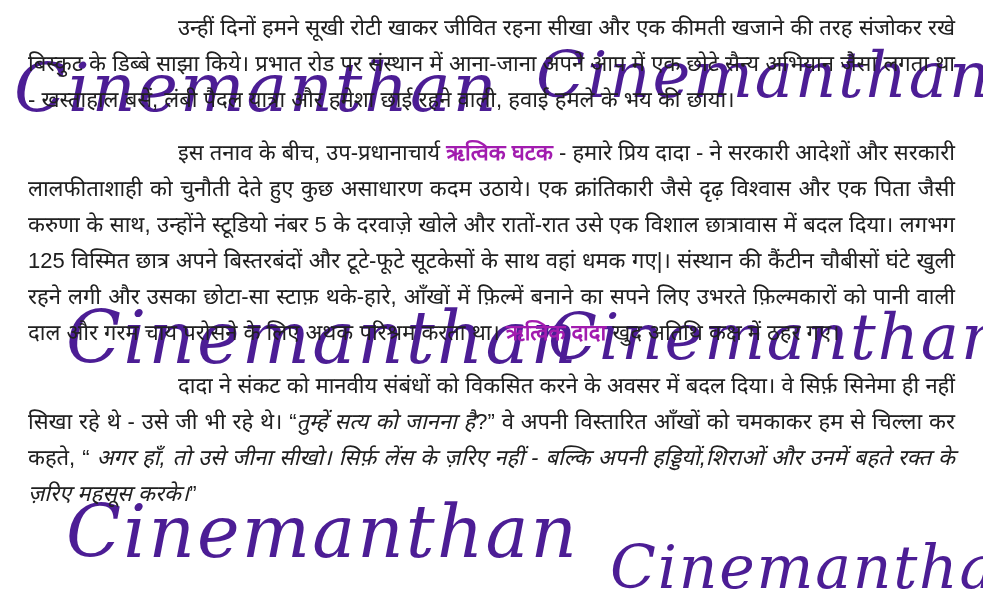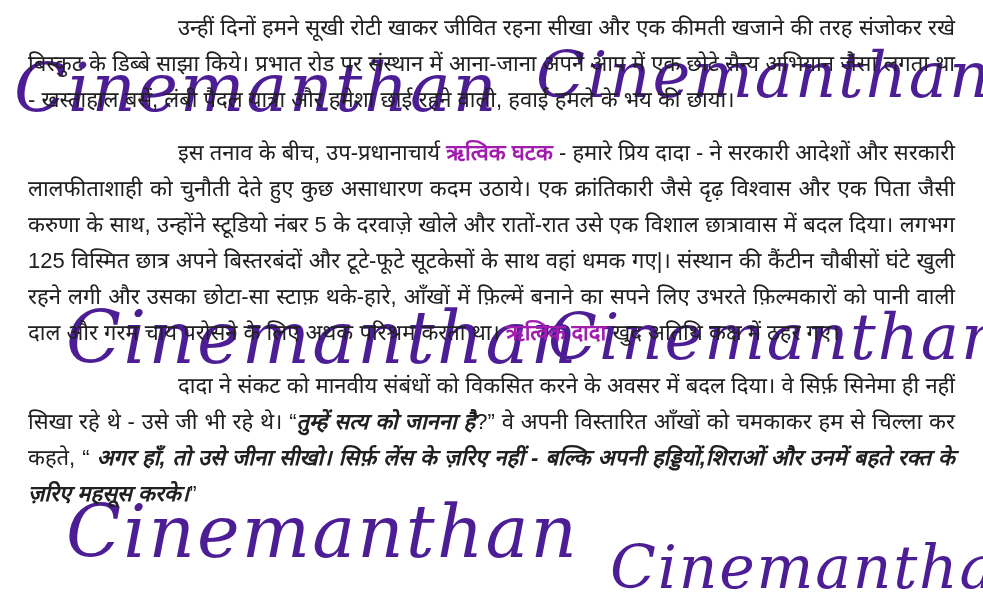--- a/index.html
+++ b/index.html
@@ -47,21 +47,21 @@
     text-indent: 150px;
   }
   .run-normal {
     color: #202020;
   }
   .run-highlight {
     color: #a21caf;
     font-weight: bold;
   }
   .run-quote {
-    font-weight: bold;
+    font-weight: normal;
     font-style: italic;
   }
 </style>
 </head>
 <body>
 
 <div class="page">
   <div id="watermarks" class="watermark-layer">
       <span class="watermark" style="left: 14px; top: 48px; font-size: 68px;">Cinemanthan</span>
       <span class="watermark" style="left: 536px; top: 38px; font-size: 64px;">Cinemanthan</span>

